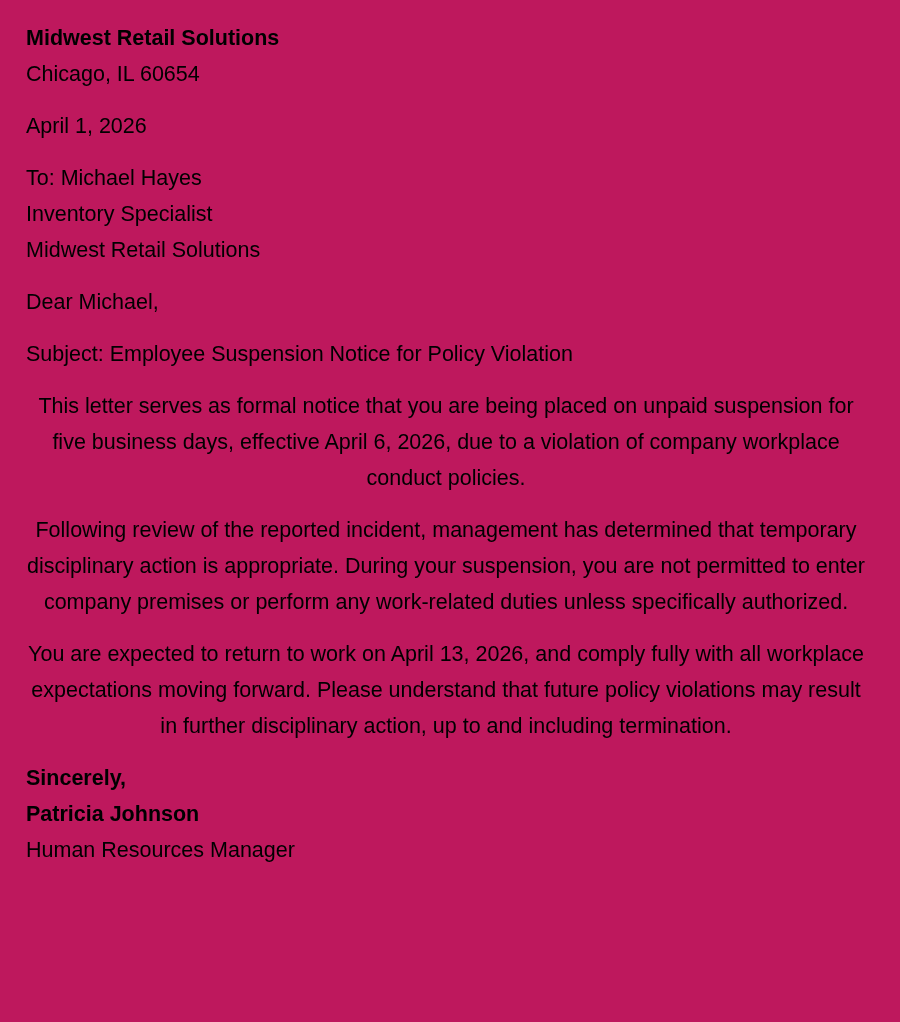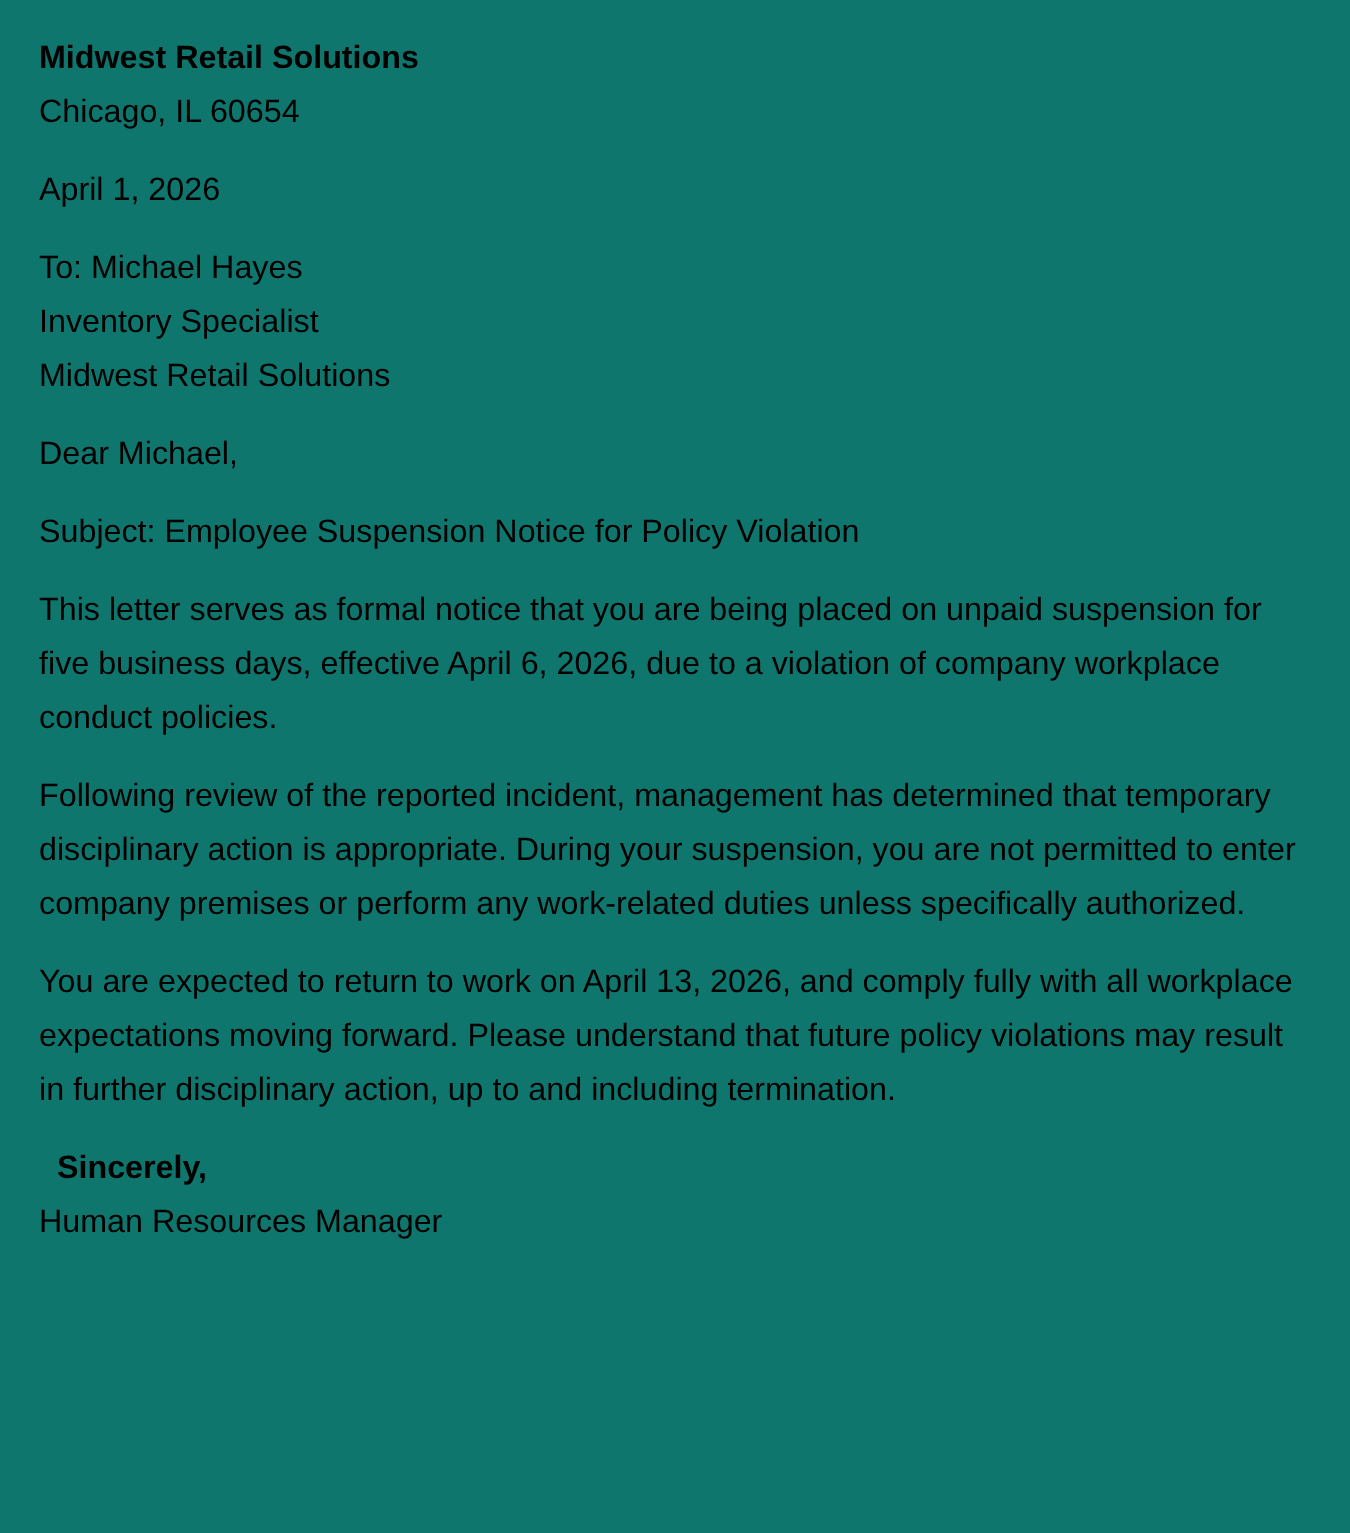--- a/index.html
+++ b/index.html
@@ -11,49 +11,48 @@
     width: 900px;
     height: 1022px;
     font-family: "Liberation Sans", sans-serif;
     color: #000000;
     -webkit-font-smoothing: antialiased;
   }
   .page {
     box-sizing: border-box;
     width: 900px;
     min-height: 1022px;
-    background: #0f766e;
+    background: #be185d;
     padding: 20px 34px 10px 26px;
   }
   .block {
     margin: 0 0 16px 0;
     font-size: 21.5px;
     line-height: 36px;
     max-width: 842px;
   }
   .block:last-child {
     margin-bottom: 0;
   }
   .line {
     display: block;
   }
   .b {
     font-weight: normal;
   }
   .para {
-    text-align: left;
+    text-align: center;
     hyphens: none;
   }
   .letterhead .line.name {
     font-weight: bold;
   }
   .sig .line.closing,
   .sig .line.signer {
     font-weight: bold;
-    margin-left: 12px;
   }
 </style>
 </head>
 <body>
 
 <div class="page">
 
   <div class="block letterhead">
     <span class="line name">Midwest Retail Solutions</span>
     <span class="line">Chicago, IL 60654</span>
@@ -78,16 +77,17 @@
   </div>
 
   <p class="block para"><span>This letter serves as formal notice that you are being placed on </span><span class="b">unpaid suspension for five business days</span><span>, effective </span><span class="b">April 6, 2026</span><span>, due to a violation of company workplace conduct policies.</span></p>
 
   <p class="block para">Following review of the reported incident, management has determined that temporary disciplinary action is appropriate. During your suspension, you are not permitted to enter company premises or perform any work-related duties unless specifically authorized.</p>
 
   <p class="block para"><span>You are expected to return to work on </span><span class="b">April 13, 2026</span><span>, and comply fully with all workplace expectations moving forward. Please understand that future policy violations may result in further disciplinary action, up to and including termination.</span></p>
 
   <div class="block sig">
     <span class="line closing">Sincerely,</span>
+    <span class="line signer">Patricia Johnson</span>
     <span class="line">Human Resources Manager</span>
   </div>
 
 </div>
 
 </body></html>

